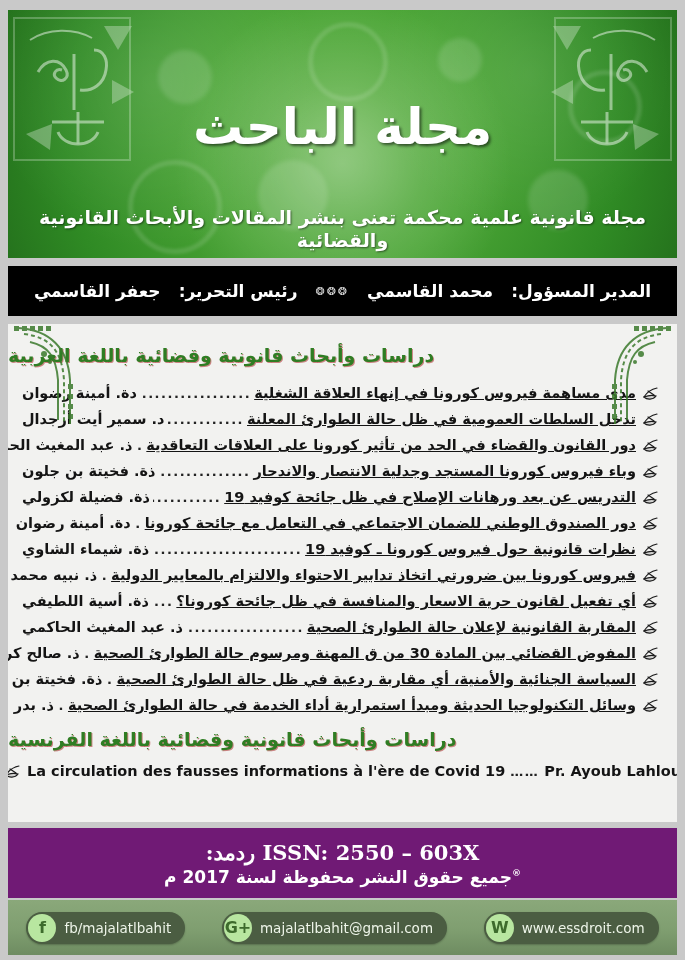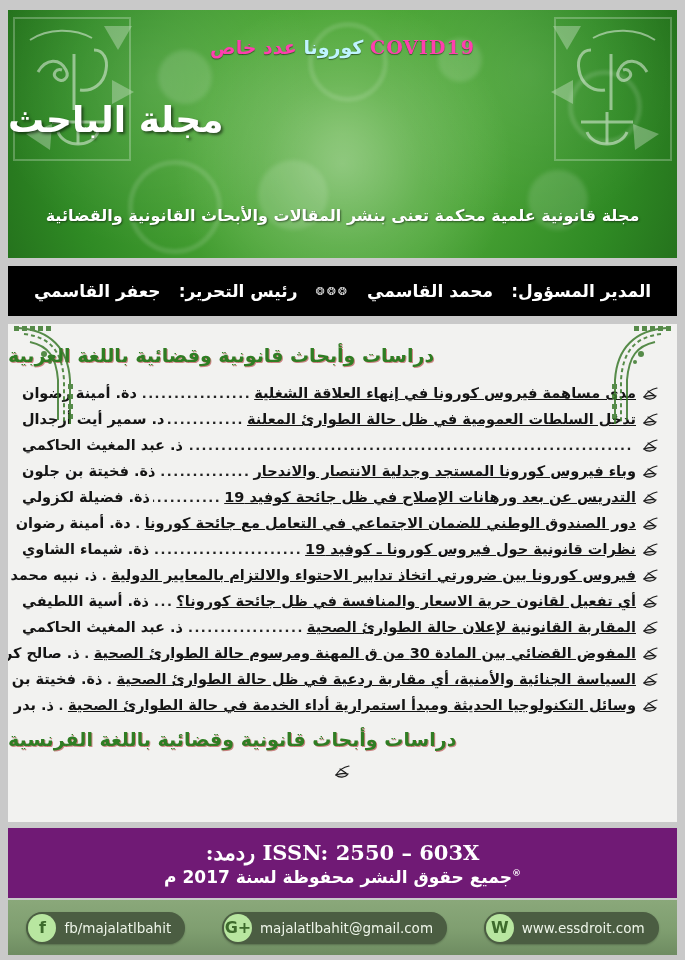--- a/index.html
+++ b/index.html
@@ -47,32 +47,32 @@
     direction:rtl;
   }
   .t-pink{color:#ff3fae;text-shadow:0 1px 1px rgba(0,0,0,.45);}
   .t-cyan{color:#bff4ff;text-shadow:0 1px 1px rgba(0,0,0,.45);}
   .covid{
     font-family:"DejaVu Serif","Liberation Serif",serif;
     font-weight:bold;letter-spacing:1px;direction:ltr;display:inline-block;
   }
 
   .hero-title{
-    position:absolute;top:92px;left:0;right:0;text-align:left;
-    color:#ffffff;font-size:36px;font-weight:bold;line-height:1;
+    position:absolute;top:92px;left:0;right:0;text-align:center;
+    color:#ffffff;font-size:50px;font-weight:bold;line-height:1;
     text-shadow:2px 2px 3px rgba(0,0,0,.55);
   }
   .hero-sub{
     position:absolute;top:158px;left:0;right:0;text-align:center;
     color:#ffffff;font-size:24px;font-weight:bold;line-height:1.1;
     text-shadow:1px 2px 3px rgba(0,0,0,.5);
   }
   .hero-sub2{
     position:absolute;top:196px;left:0;right:0;text-align:center;
-    color:#ffffff;font-size:16px;font-weight:bold;line-height:1.2;
+    color:#ffffff;font-size:19px;font-weight:bold;line-height:1.2;
     text-shadow:1px 1px 2px rgba(0,0,0,.5);
   }
 
   
   .staffbar{
     position:absolute;left:8px;top:266px;width:669px;height:50px;
     background:#000;
     display:flex;align-items:center;justify-content:center;
   }
   .staffbar .inner{
@@ -233,25 +233,20 @@
       <g fill="#ffffff" fill-opacity=".55">
         <polygon points="96,12 124,12 110,36"></polygon>
         <polygon points="104,66 126,78 104,90"></polygon>
         <polygon points="18,120 44,110 42,136"></polygon>
       </g>
       <g fill="none" stroke="#ffffff" stroke-opacity=".45" stroke-width="2">
         <polygon points="6,4 122,4 122,146 6,146"></polygon>
       </g>
     </svg>
 
-    <div class="hero-top-line">
-      <span class="covid t-pink">COVID19</span>
-      <span class="t-cyan">كورونا</span>
-      <span class="t-pink">عدد خاص</span>
-    </div>
 
     <div class="hero-title">مجلة الباحث</div>
     <div class="hero-sub2">مجلة قانونية علمية محكمة تعنى بنشر المقالات والأبحاث القانونية والقضائية</div>
   </div>
 
   <div class="staffbar">
     <div class="inner">
       <span>المدير المسؤول:</span>
       <span>محمد القاسمي</span>
       <span class="dots3">❂❂❂</span>
@@ -337,20 +332,21 @@
         </li>
         <li>
           <svg class="quill" viewBox="0 0 17 16">
             <g fill="none" stroke="#1a1a1a" stroke-width="1.2" stroke-linecap="round">
               <path d="M15 2 C 10 3, 5 6, 2 11"></path>
               <path d="M2 11 C 5 14, 11 14, 14 10 C 11 9, 7 9, 2 11 Z" fill="#1a1a1a" fill-opacity=".15"></path>
               <path d="M6 5 L 12 9"></path>
             </g>
           </svg>
           <span class="entry">
+            <span class="ent-title">دور القانون والقضاء في الحد من تأثير كورونا على العلاقات التعاقدية</span>
             <span class="leader">...............................................................................</span>
             <span class="ent-author">ذ. عبد المغيث الحاكمي</span>
           </span>
         </li>
         <li>
           <svg class="quill" viewBox="0 0 17 16">
             <g fill="none" stroke="#1a1a1a" stroke-width="1.2" stroke-linecap="round">
               <path d="M15 2 C 10 3, 5 6, 2 11"></path>
               <path d="M2 11 C 5 14, 11 14, 14 10 C 11 9, 7 9, 2 11 Z" fill="#1a1a1a" fill-opacity=".15"></path>
               <path d="M6 5 L 12 9"></path>
@@ -494,20 +490,25 @@
 
     <ul class="list fr-list" id="french-list">
         <li>
           <svg class="quill" viewBox="0 0 17 16">
             <g fill="none" stroke="#1a1a1a" stroke-width="1.2" stroke-linecap="round">
               <path d="M15 2 C 10 3, 5 6, 2 11"></path>
               <path d="M2 11 C 5 14, 11 14, 14 10 C 11 9, 7 9, 2 11 Z" fill="#1a1a1a" fill-opacity=".15"></path>
               <path d="M6 5 L 12 9"></path>
             </g>
           </svg>
+          <span class="fr-entry">
+            <span>La circulation des fausses informations à l'ère de Covid 19</span>
+            <span class="leader" style="flex:0 0 auto;min-width:0;">……</span>
+            <span>Pr. Ayoub Lahlou</span>
+          </span>
         </li>
       </ul>
   </div>
 
   <div class="issnbar">
     <div class="issn">
       <span class="num">ISSN: 2550 – 603X</span>
       <span>ردمد:</span>
     </div>
     <div class="copyright">

